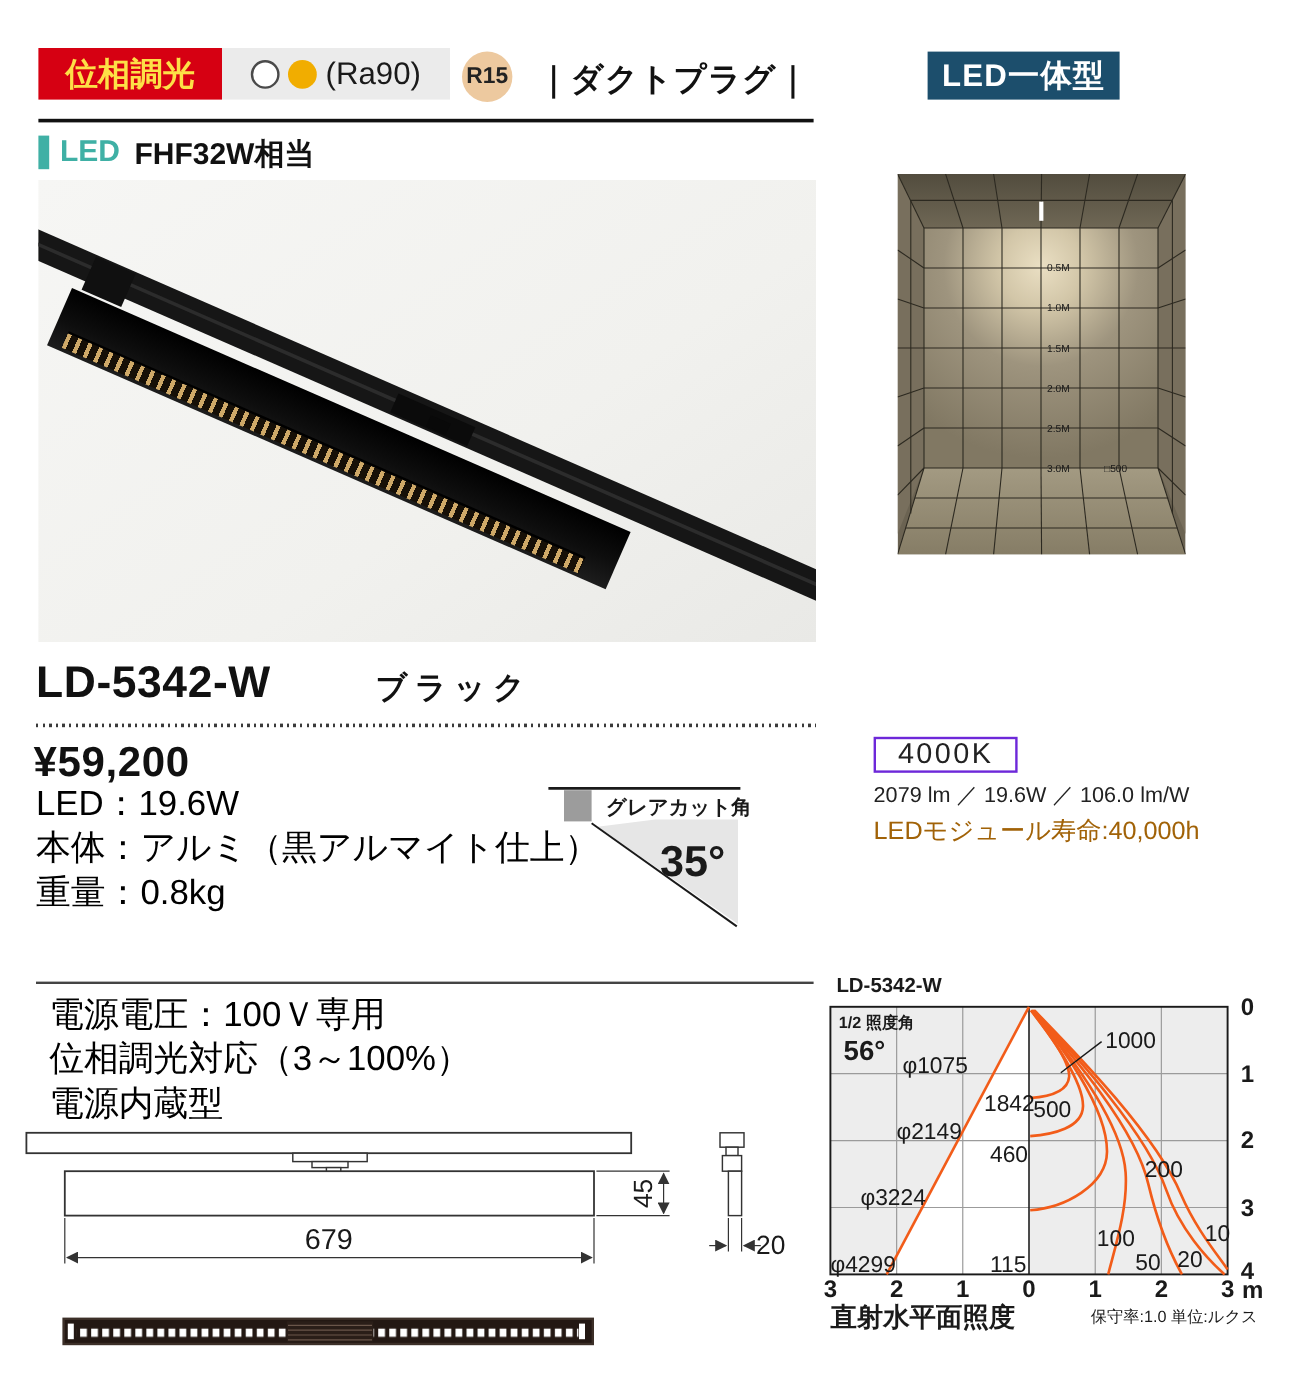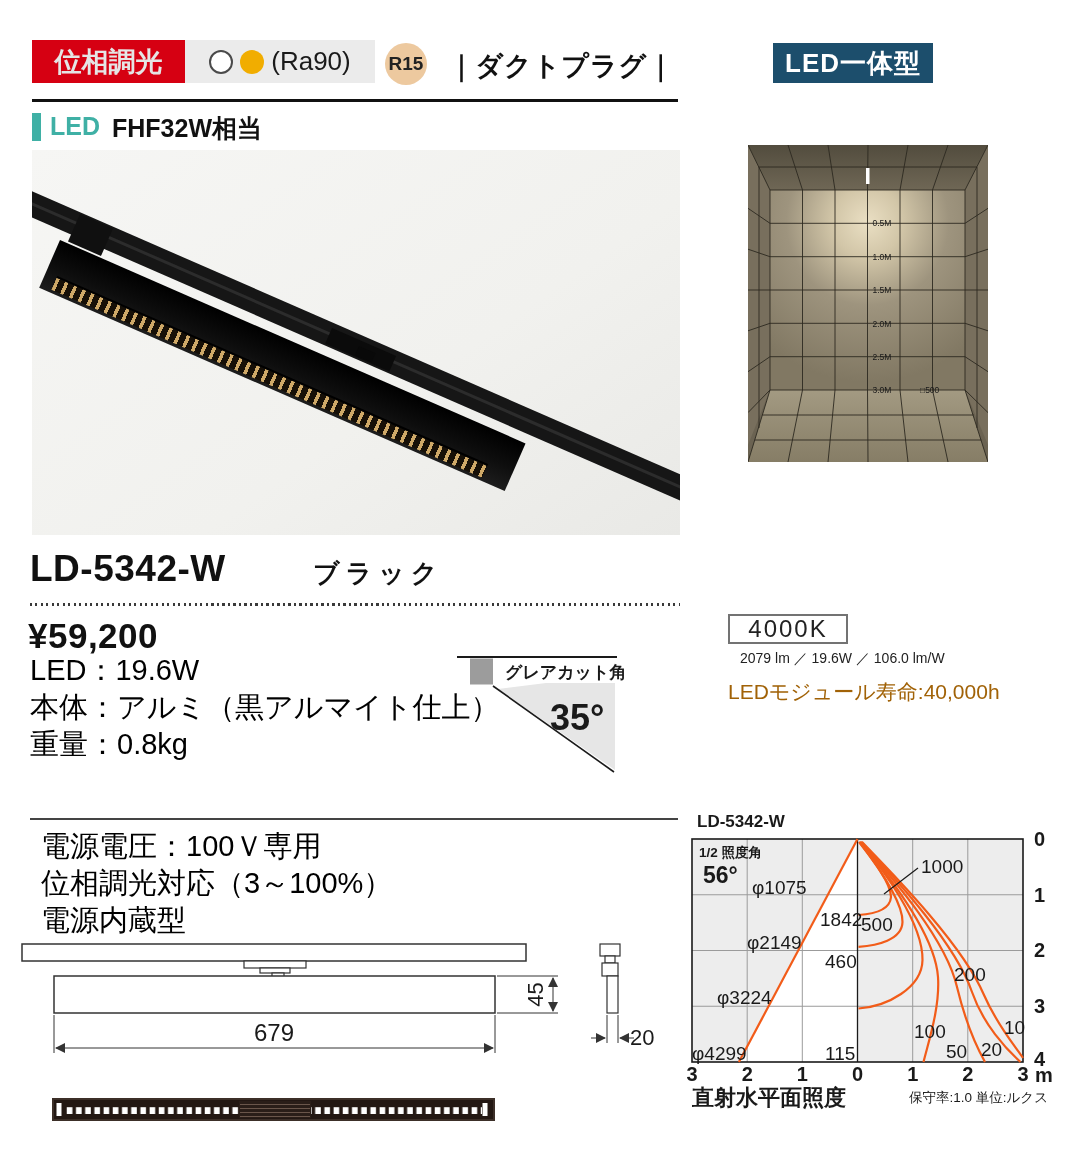--- a/index.html
+++ b/index.html
@@ -3,21 +3,21 @@
 <meta charset="utf-8">
 <style>
   html,body{margin:0;padding:0;background:#fff;}
   .page{position:relative;width:1080px;height:1160px;background:#fff;overflow:hidden;
         font-family:"Liberation Sans","DejaVu Sans",sans-serif;color:#111;}
   .abs{position:absolute;}
   svg{font-family:"Liberation Sans","DejaVu Sans",sans-serif;}
   svg text{fill:#1a1a1a;}
 
   
-  .badge-red{left:32px;top:40px;width:153px;height:43px;background:#d60012;color:#e5e5e5;
+  .badge-red{left:32px;top:40px;width:153px;height:43px;background:#d60012;color:#fde047;
              display:flex;align-items:center;justify-content:center;font-size:27px;font-weight:bold;}
   .badge-gray{left:185px;top:40px;width:190px;height:43px;background:#ebebeb;
               display:flex;align-items:center;justify-content:center;gap:7px;}
   .circ{width:24px;height:24px;border-radius:50%;}
   .circ-white{background:#fff;border:2.5px solid #4a4a4a;box-sizing:border-box;}
   .circ-amber{background:#f1ad00;}
   .ra-text{font-size:26px;color:#1a1a1a;}
   .badge-r15{left:385px;top:43px;width:42px;height:42px;border-radius:50%;background:#edc99f;
              display:flex;align-items:center;justify-content:center;font-size:19px;font-weight:bold;color:#222;}
   .duct{left:448px;top:48px;font-size:27px;font-weight:600;color:#111;letter-spacing:1px;}
@@ -44,23 +44,23 @@
            transform:rotate(23.6deg);transform-origin:0 0;}
   .adapter-knob{position:absolute;left:327px;top:196px;width:18px;height:10px;background:#090909;
            transform:rotate(23.6deg);transform-origin:0 0;}
 
   
   .model{left:30px;top:548px;font-size:37px;font-weight:bold;letter-spacing:.5px;}
   .colorname{left:313px;top:556px;font-size:26px;font-weight:600;letter-spacing:6px;}
   .dotline{left:30px;top:603px;width:650px;height:3px;
            background:repeating-linear-gradient(90deg,#3a3a3a 0 2px,transparent 2px 5.5px);}
   .price{left:28px;top:616px;font-size:35px;font-weight:bold;letter-spacing:.5px;}
-  .cct-box{left:728px;top:614px;width:116px;height:26px;border:2px solid #737373;
+  .cct-box{left:728px;top:614px;width:116px;height:26px;border:2px solid #6d28d9;
            display:flex;align-items:center;justify-content:center;font-size:24px;letter-spacing:2px;color:#222;}
-  .lumen{left:728px;top:650px;font-size:14px;color:#222;margin-left:12px;}
+  .lumen{left:728px;top:650px;font-size:18px;color:#222;}
   .life{left:728px;top:678px;font-size:21px;color:#a16207;}
   .specs{left:30px;font-size:29px;line-height:37px;color:#000000;font-weight:400;}
   .divider{left:30px;top:818px;width:648px;height:1.5px;background:#444;}
 </style>
 </head>
 <body>
 
 <div class="page">
 
   <div class="abs badge-red">位相調光</div>

